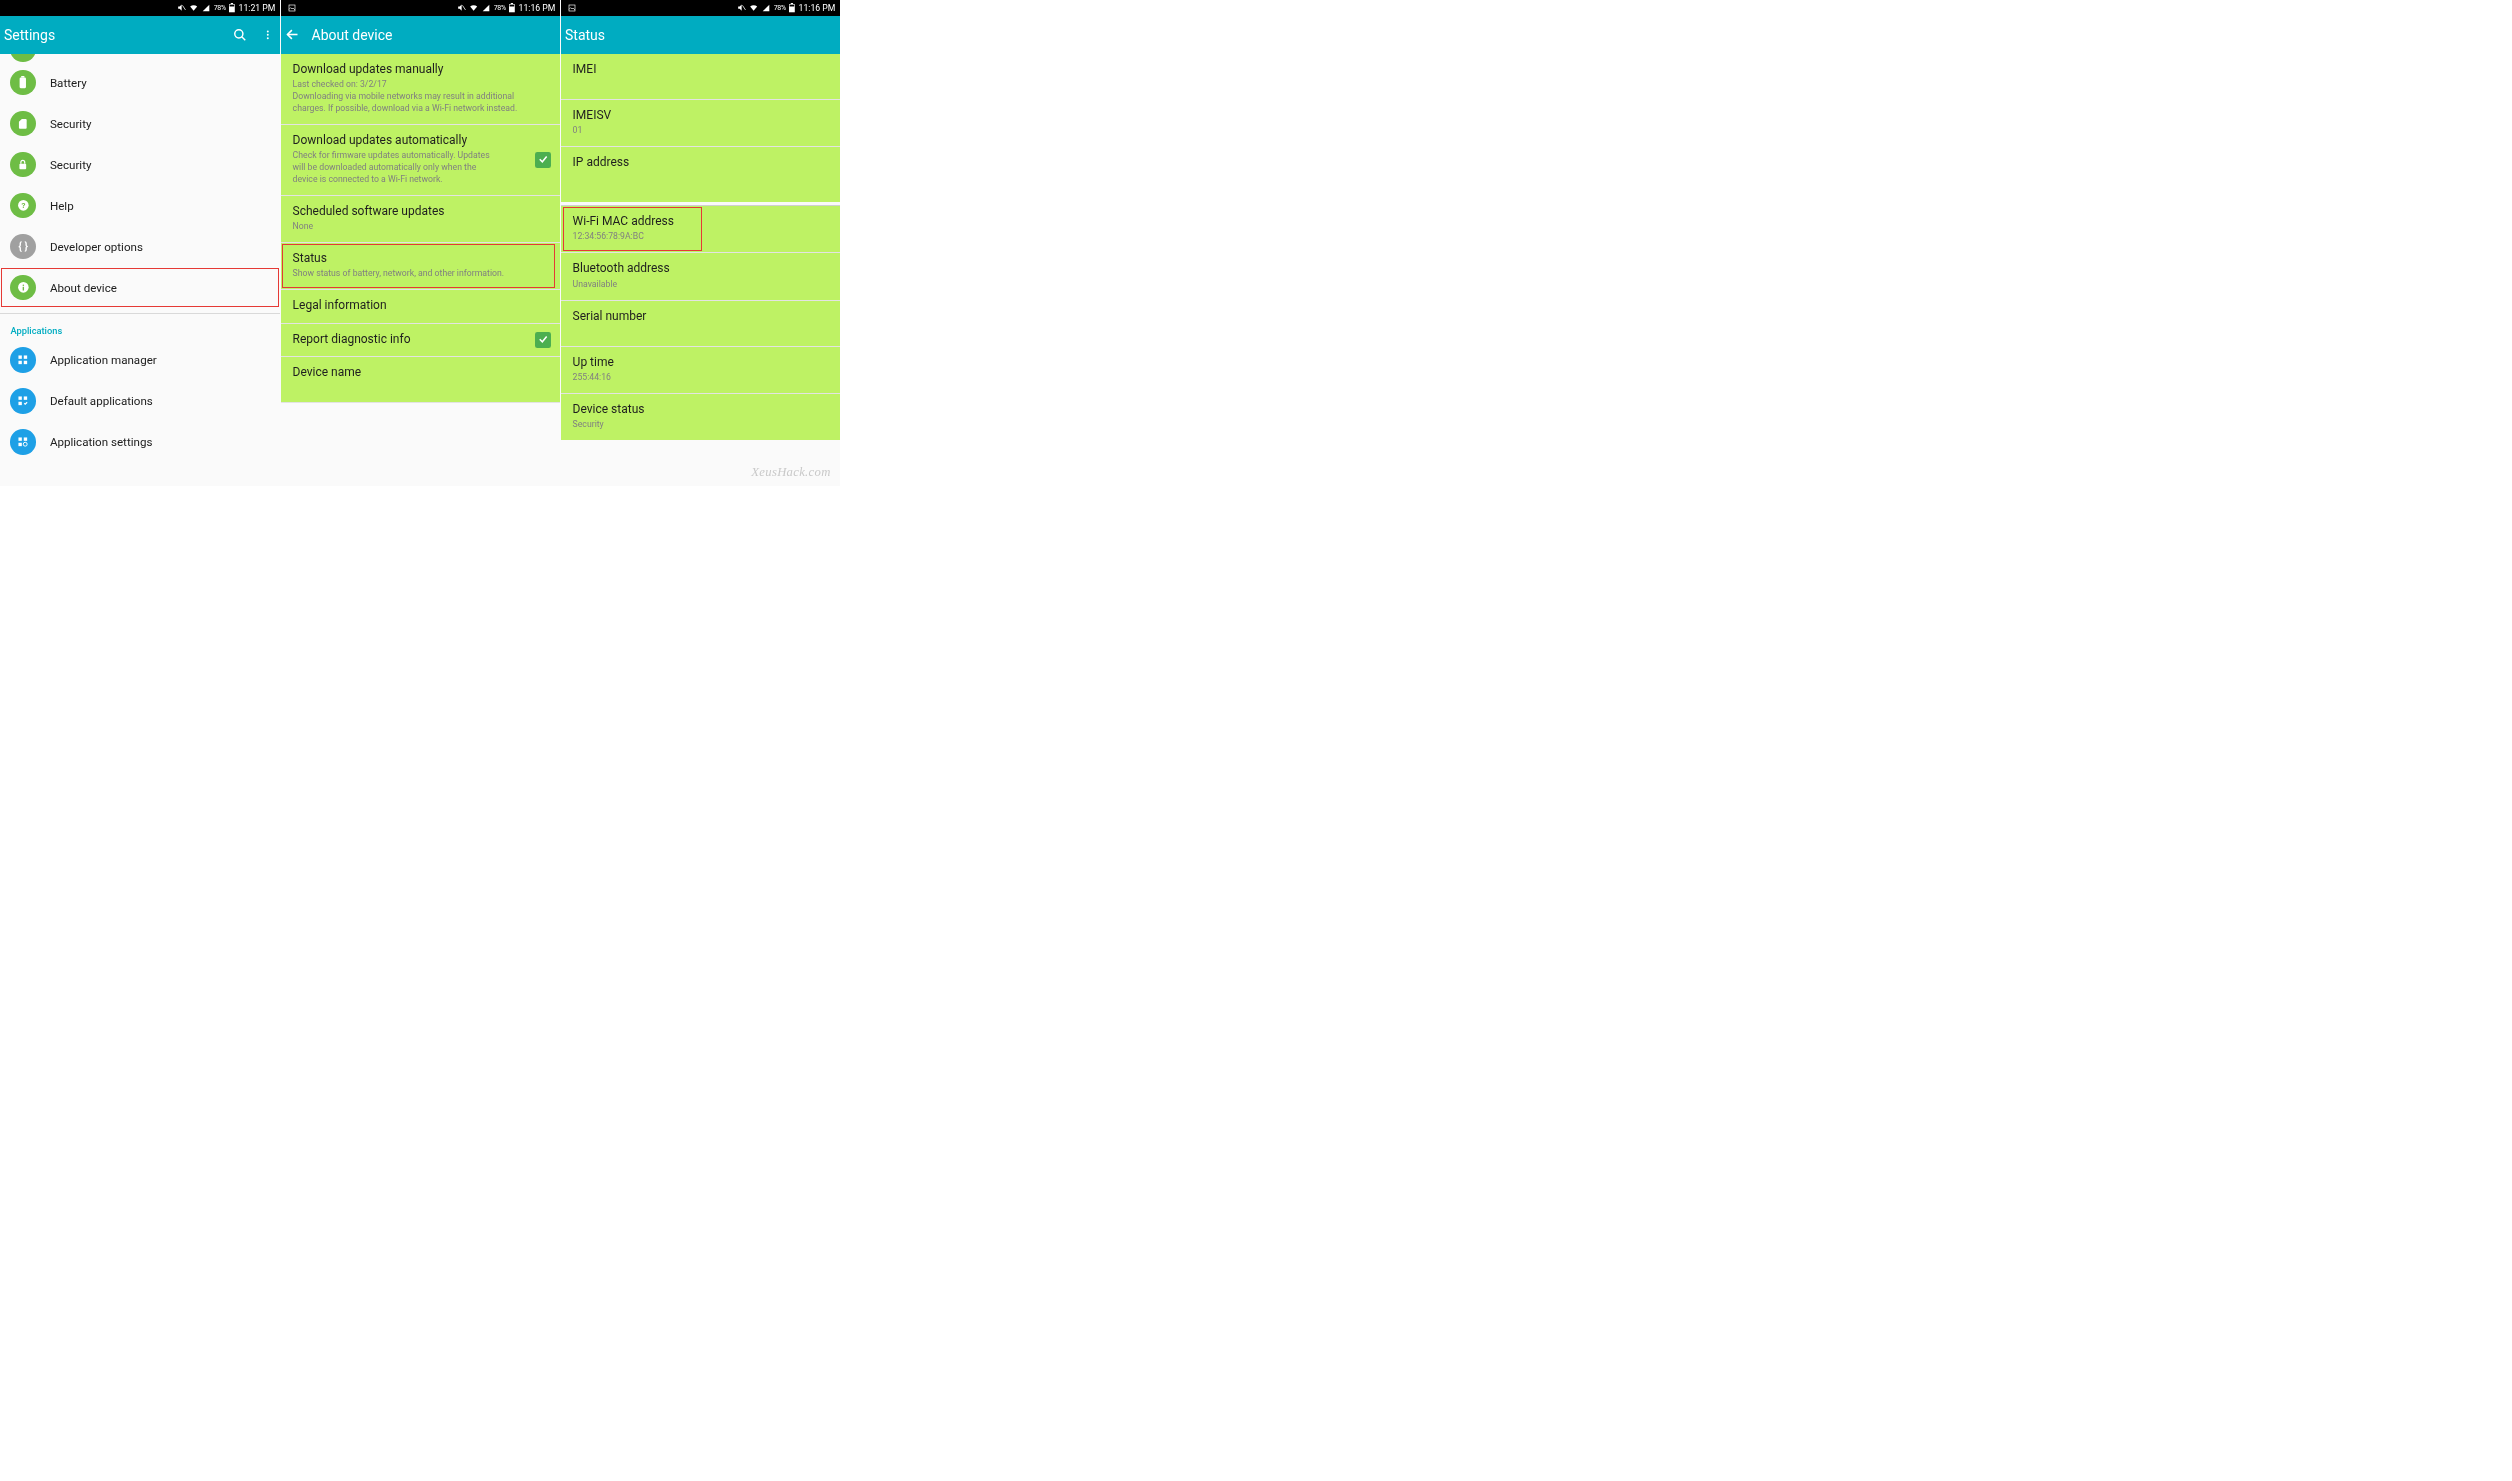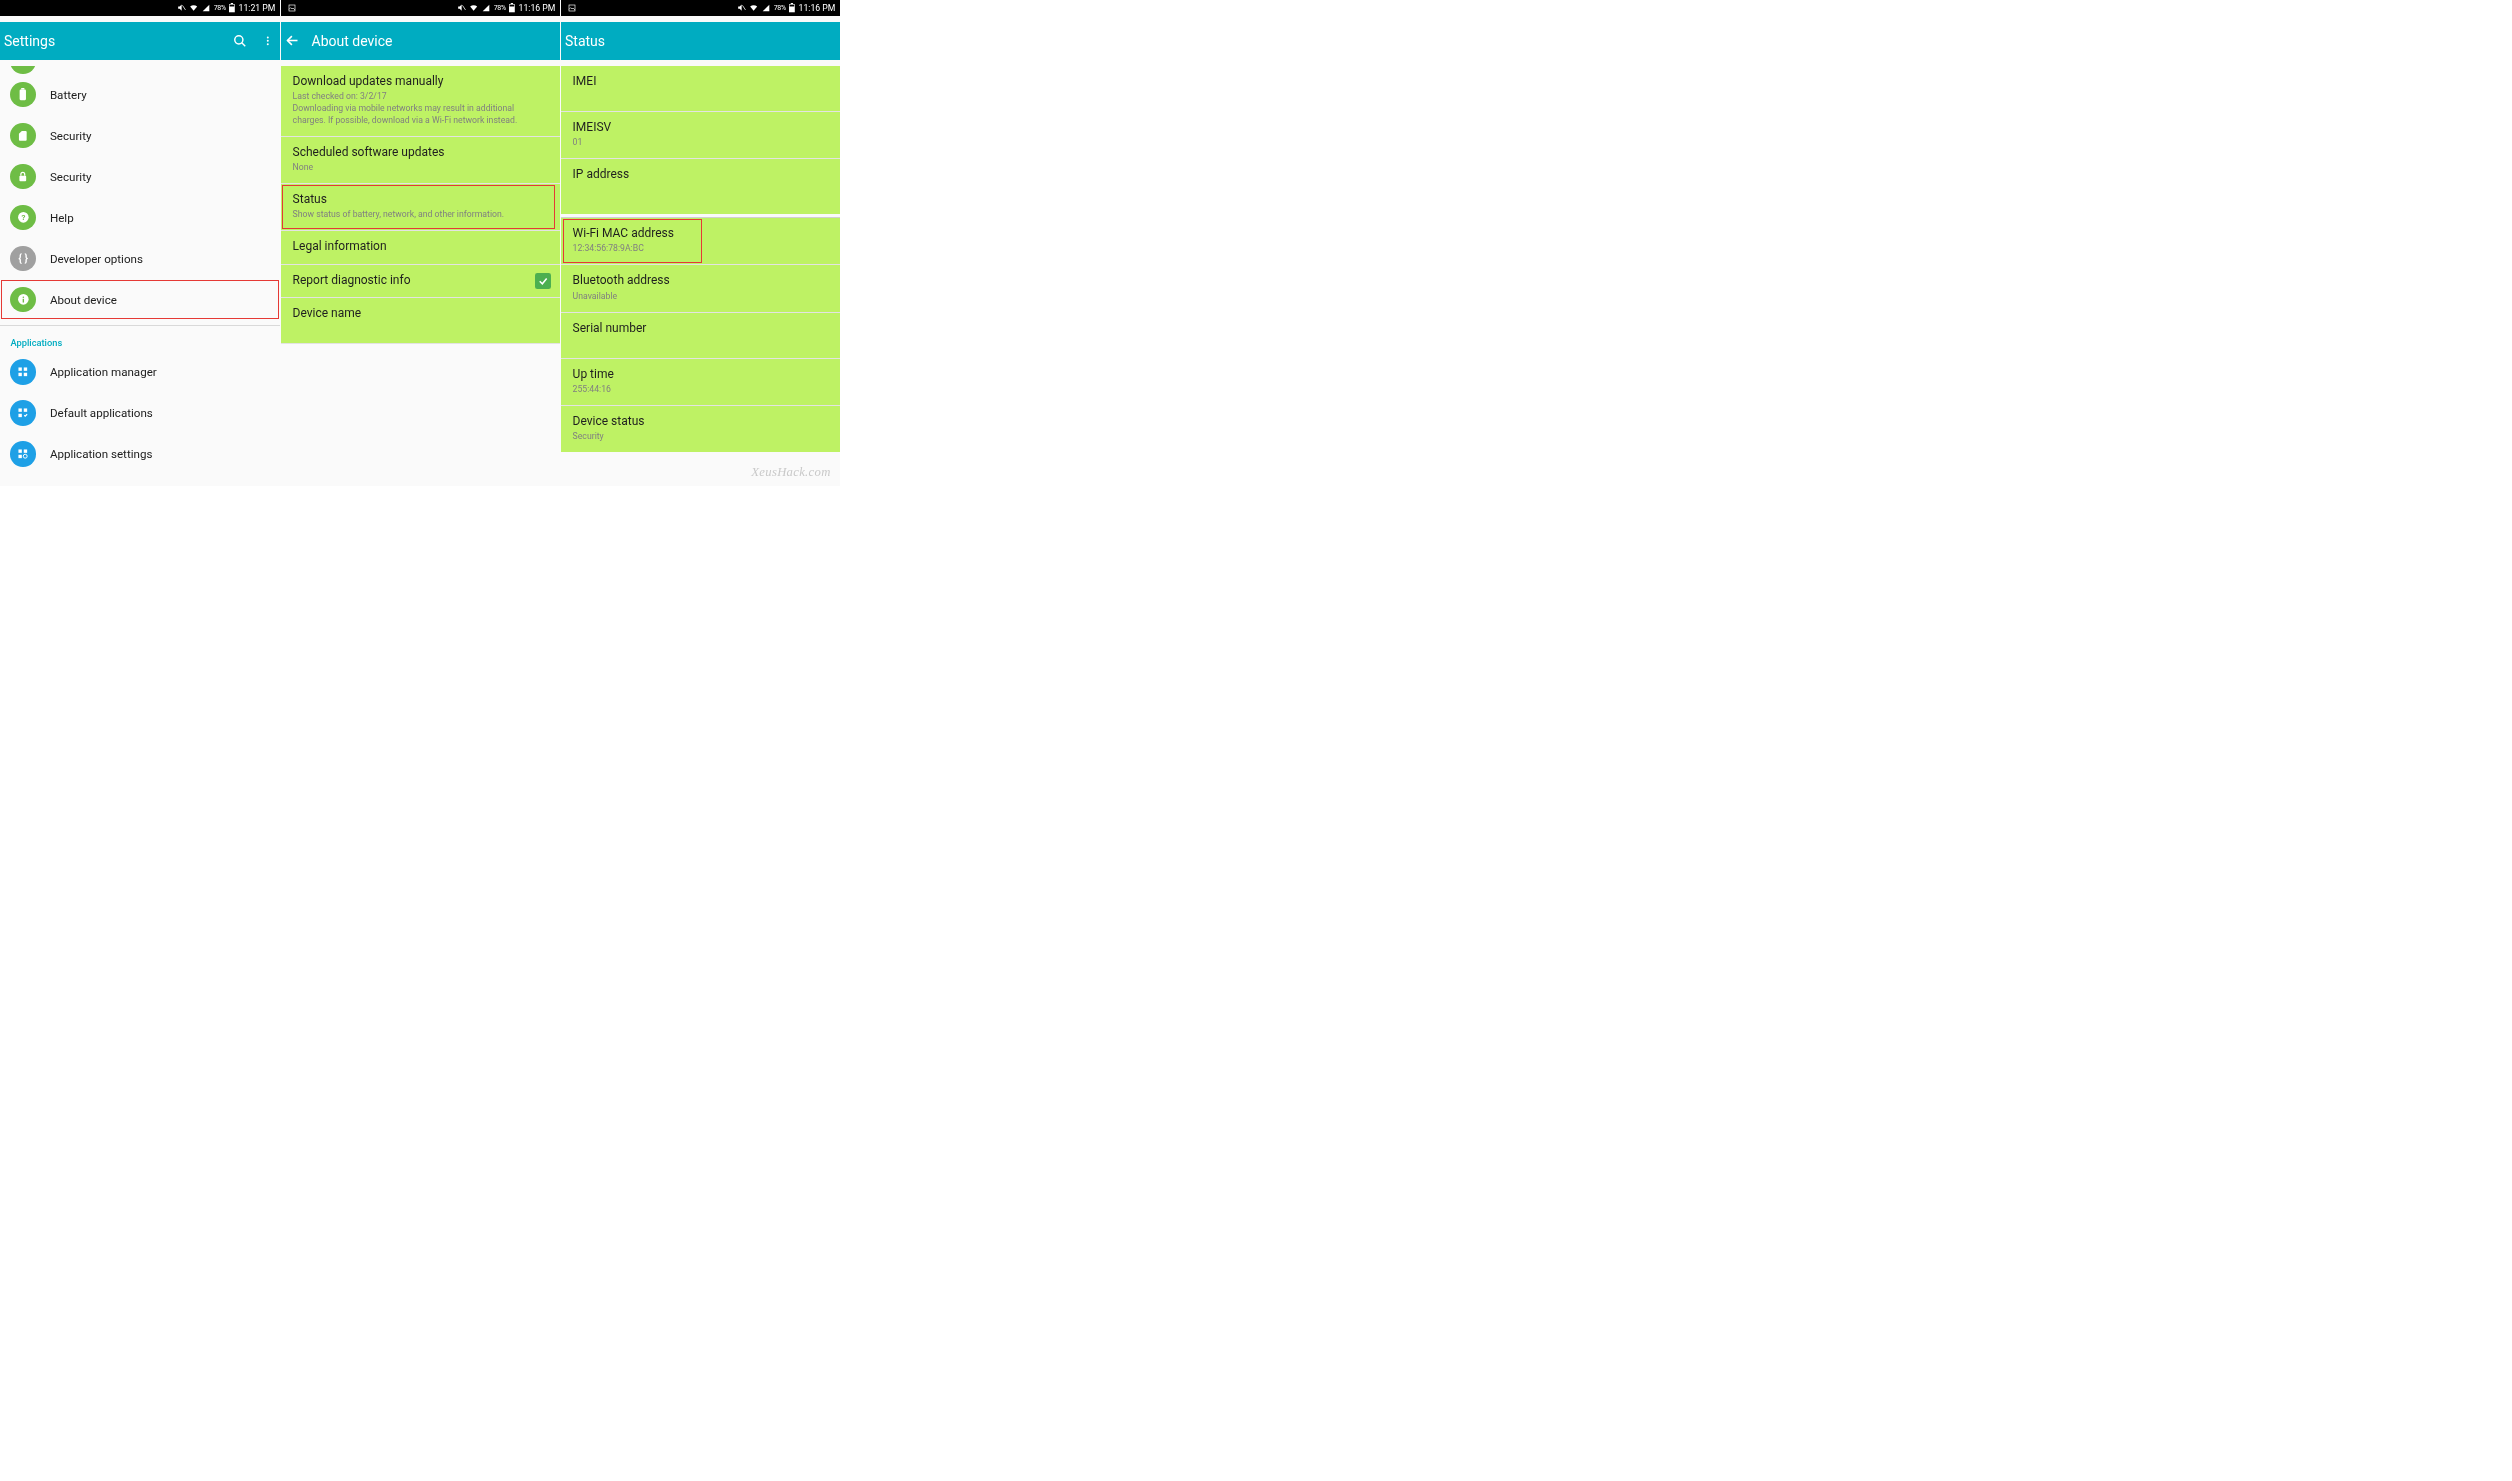--- a/index.html
+++ b/index.html
@@ -13,21 +13,20 @@
     overflow: hidden;
   }
   .panel {
     width: 280px;
     height: 486px;
     background: #fafafa;
     display: flex;
     flex-direction: column;
     position: relative;
     overflow: hidden;
-    gap: 6px;
   }
   .panel + .panel { border-left: 0.6px solid rgba(0,0,0,0); }
 
   
   .status-bar {
     height: 16px;
     background: #000000;
     color: #ffffff;
     display: flex;
     align-items: center;
@@ -308,20 +307,29 @@
         </svg></span>
     <span class="title">About device</span>
   </div>
 
   <div class="content">
     <div class="row">
       <div class="primary">Download updates manually</div>
       <div class="secondary" style="white-space:pre-line;">Last checked on: 3/2/17
 Downloading via mobile networks may result in additional charges. If possible, download via a Wi-Fi network instead.</div>
     </div>
+    <div class="row checked">
+      <div class="primary">Download updates automatically</div>
+      <div class="secondary">Check for firmware updates automatically. Updates will be downloaded automatically only when the device is connected to a Wi-Fi network.</div>
+      <div class="checkbox">
+          <svg width="10.4" height="10.4" viewBox="0 0 24 24" fill="none" stroke="#fff" stroke-width="3.5">
+            <polyline points="4 12 10 18 20 6"></polyline>
+          </svg>
+        </div>
+    </div>
     <div class="row">
       <div class="primary">Scheduled software updates</div>
       <div class="secondary">None</div>
     </div>
     <div class="row" style="position:relative;">
       <div class="primary">Status</div>
       <div class="secondary">Show status of battery, network, and other information.</div>
       <div class="redbox" style="left:1.2px;right:4.6px;top:1.2px;bottom:1.2px;"></div>
     </div>
     <div class="row">

